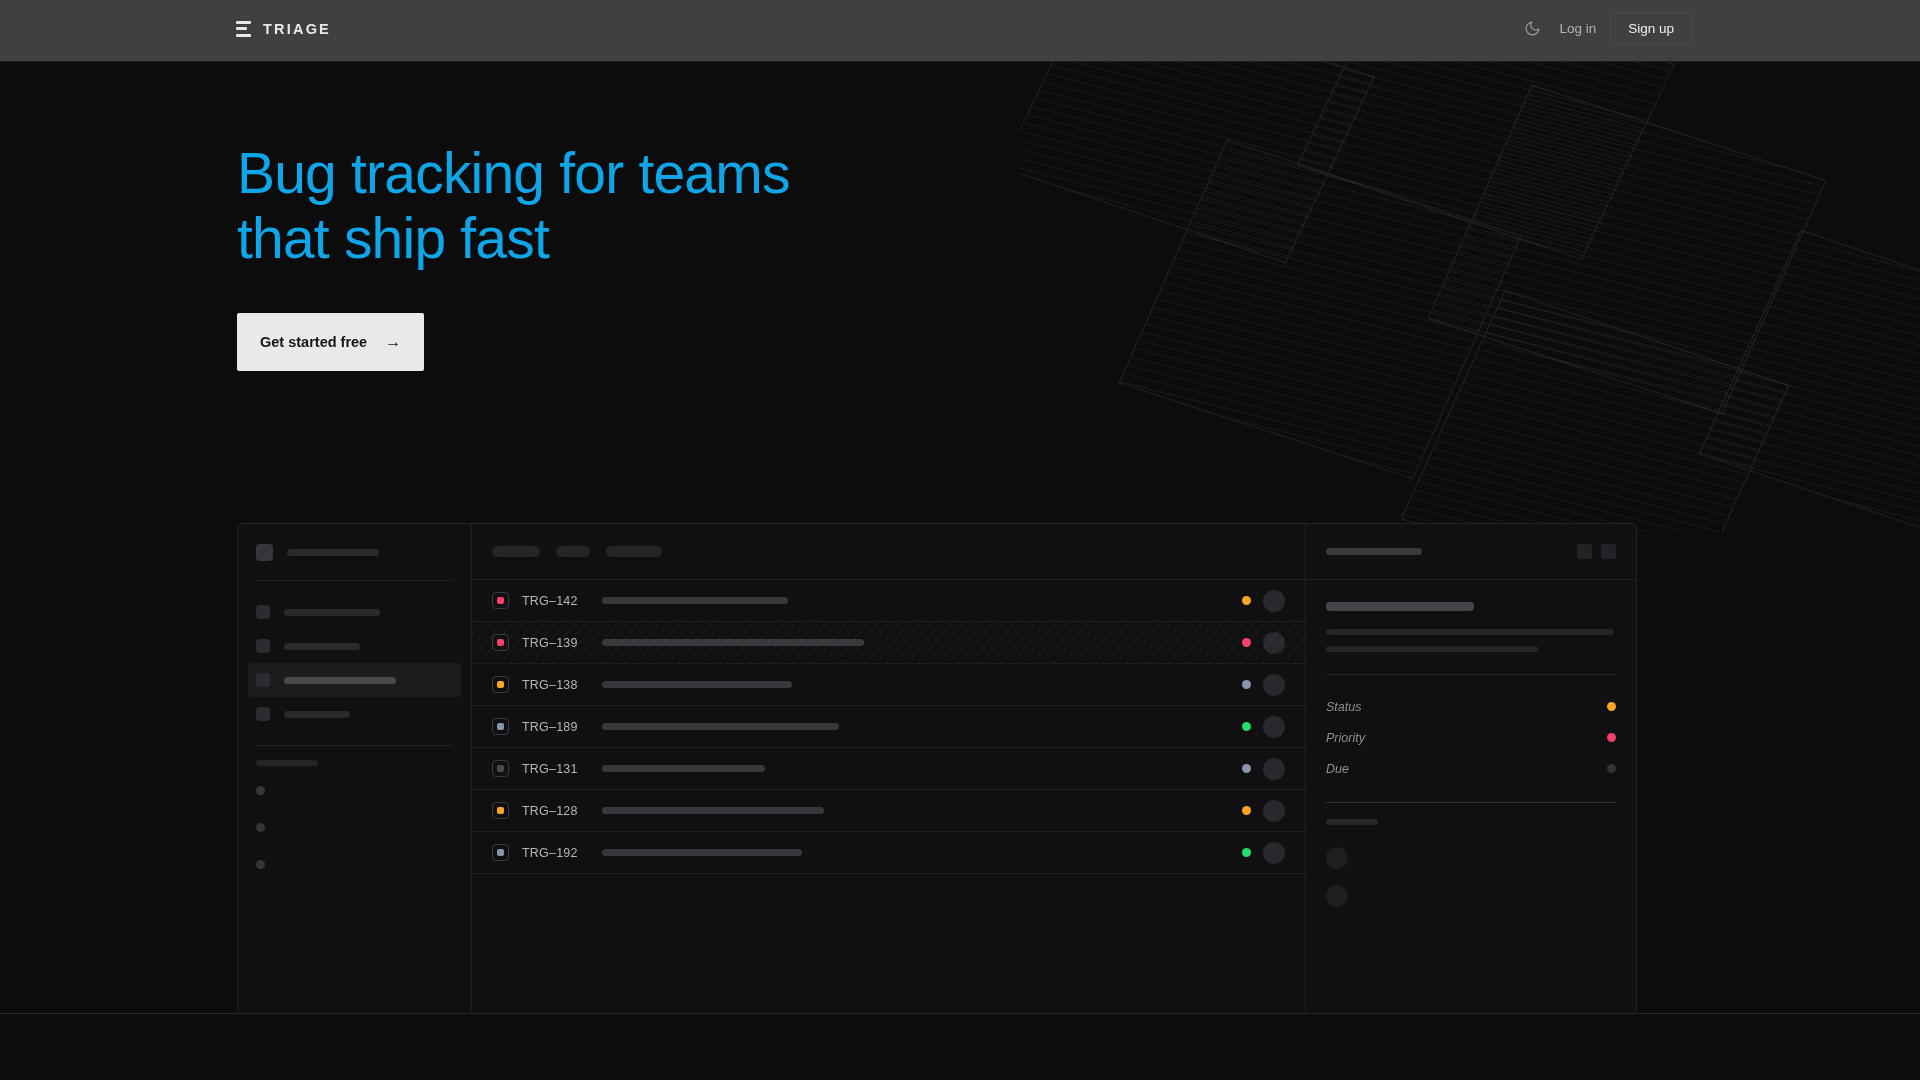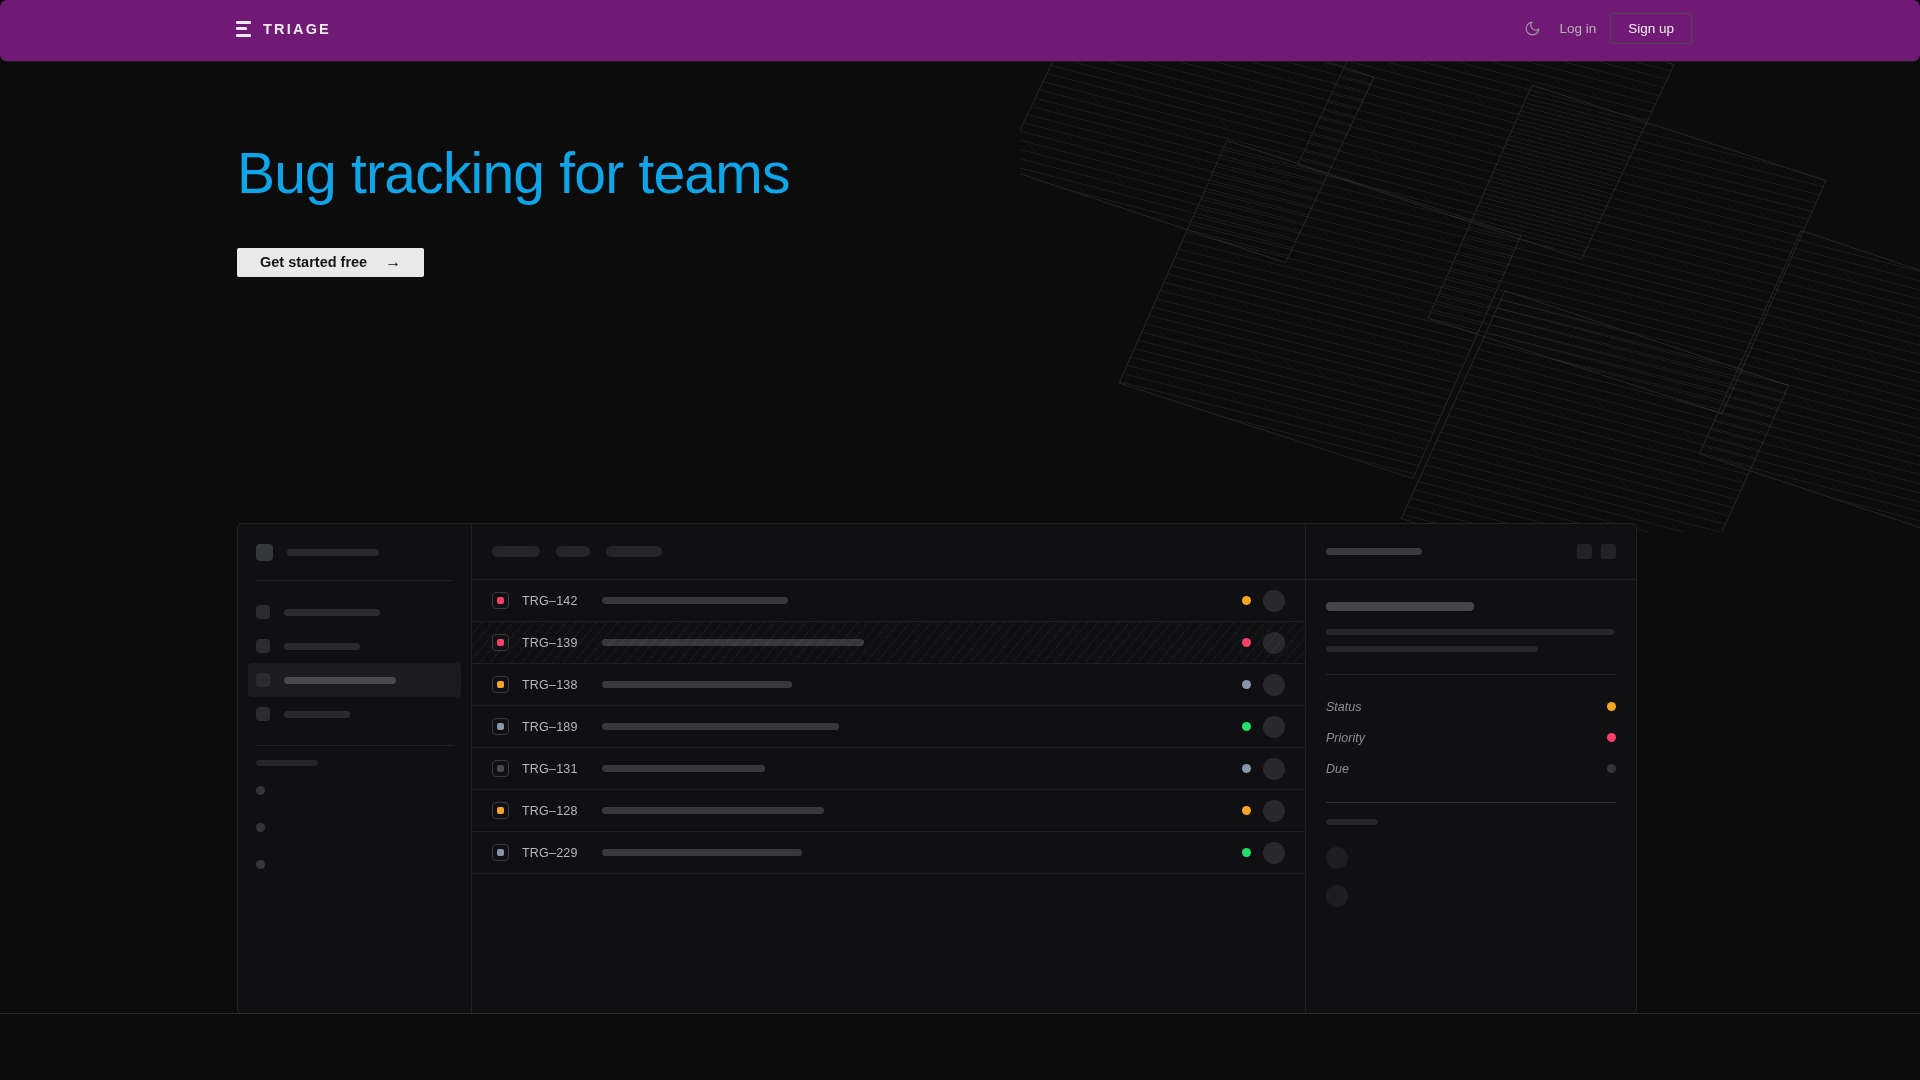--- a/index.html
+++ b/index.html
@@ -18,27 +18,26 @@
     height: 1080px;
     background: #0c0c0d;
     overflow: hidden;
   }
 
   
   .header {
     position: relative;
     z-index: 40;
     height: 62px;
-    background: #701a75;
+    background: #404040;
     border-bottom: 1px solid #1d1d1f;
     display: flex;
     align-items: center;
     padding: 0 228px 4px 236px;
     justify-content: space-between;
-    border-radius: 7px;
   }
   .brand {
     display: flex;
     align-items: center;
     gap: 12px;
   }
   .brand-mark {
     width: 15px;
     height: 16px;
     display: flex;
@@ -167,21 +166,21 @@
     margin-top: 42px;
     display: inline-flex;
     align-items: center;
     gap: 18px;
     background: #e9e9ea;
     color: #141415;
     border: none;
     font-size: 14.5px;
     font-weight: 700;
     padding: 0 23px;
-    height: 29px;
+    height: 58px;
     border-radius: 2px;
     cursor: pointer;
     font-family: "Liberation Sans", sans-serif;
   }
   .btn-cta .arrow { font-size: 16px; line-height: 1; }
 
   
   .mock {
     position: absolute;
     left: 237px;
@@ -449,20 +448,21 @@
     <div class="panel p2"></div>
     <div class="panel p3"></div>
     <div class="panel p4"></div>
     <div class="panel p5"></div>
     <div class="panel p6"></div>
   </div>
 
   <section class="hero">
     <h1>
       <span>Bug tracking for teams</span><br>
+      <span>that ship fast</span>
     </h1>
     <button class="btn-cta">
       <span>Get started free</span>
       <span class="arrow">→</span>
     </button>
   </section>
 
   <div class="mock">
 
     <aside class="mock-sidebar">
@@ -573,21 +573,21 @@
             <span class="row-title" style="width: 222px;"></span>
             <span class="row-right">
               <span class="status-dot" style="background: rgb(245, 166, 35);"></span>
               <span class="avatar"></span>
             </span>
           </div>
           <div class="row">
             <span class="prio-box">
               <i style="background: rgb(135, 150, 171);"></i>
             </span>
-            <span class="row-id">TRG–229</span>
+            <span class="row-id">TRG–192</span>
             <span class="row-title" style="width: 200px;"></span>
             <span class="row-right">
               <span class="status-dot" style="background: rgb(36, 221, 106);"></span>
               <span class="avatar"></span>
             </span>
           </div>
         </div>
     </section>
 
     <section class="mock-detail">

